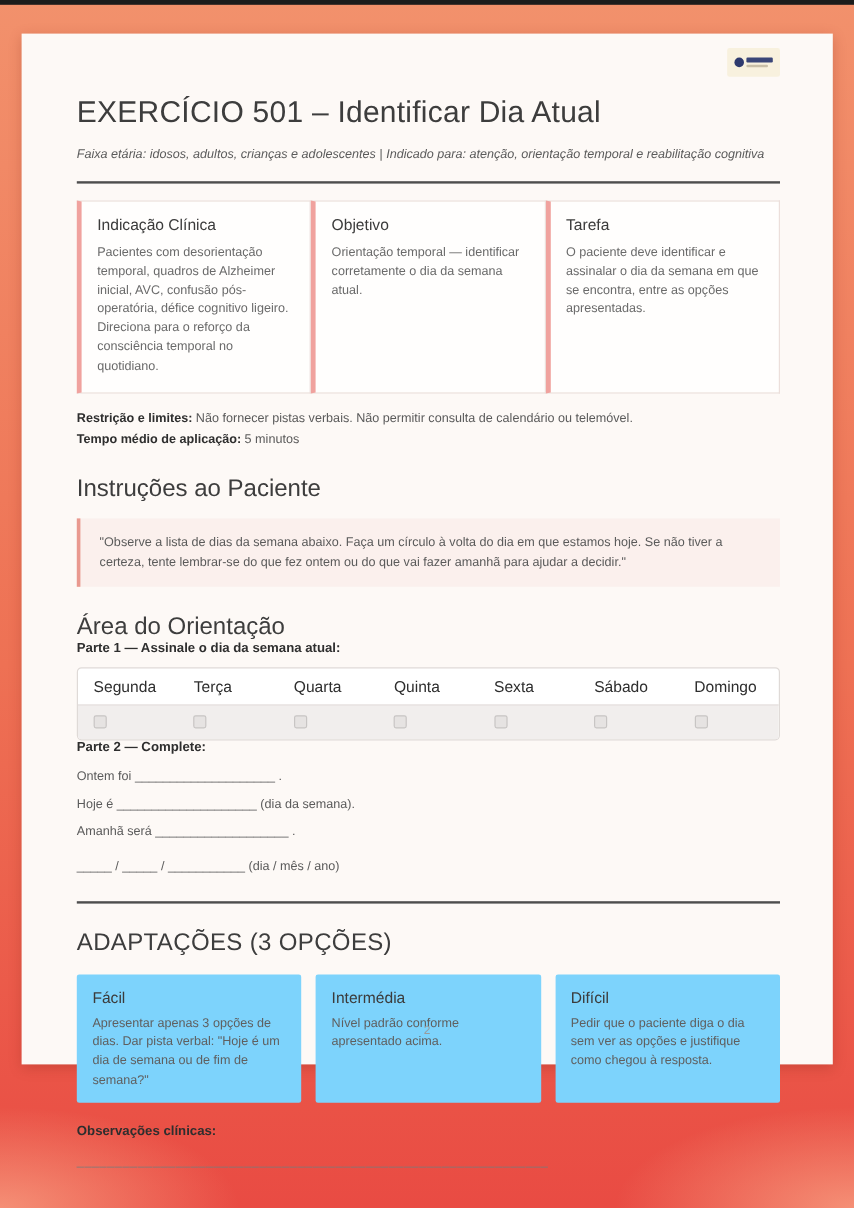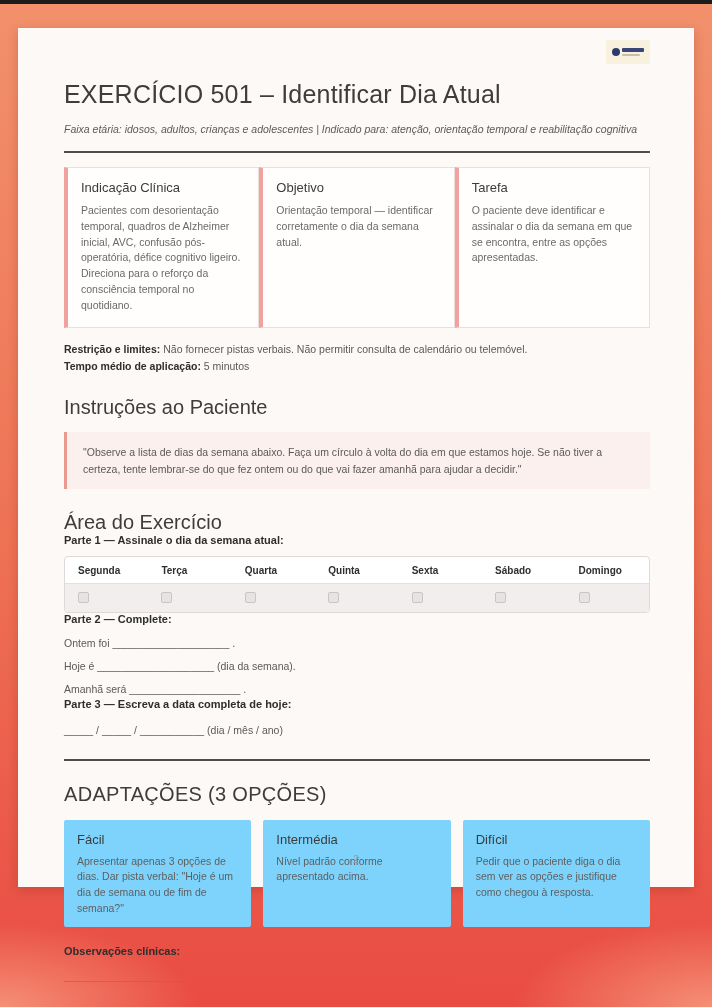--- a/index.html
+++ b/index.html
@@ -42,21 +42,21 @@
   h2{ font-size:20px; font-weight:400; color:#3D3D3D; margin-top:22px; }
   h2.upper{ letter-spacing:.3px; }
 
   .quote{ margin-top:13px; background:#FBF0ED; border-left:3px solid #E9998F;
           padding:12px 16px; font-size:10.5px; color:#5a5a5a; line-height:1.6; }
 
   .part-label{ margin-top:0; font-size:11px; font-weight:700; color:#2E2E2E; }
 
   .days-table{ margin-top:10px; border:1px solid #DFDAD7; border-radius:4px; overflow:hidden; background:#fff; }
   .days-head{ display:flex; }
-  .days-head .cell{ flex:1; padding:8px 0 7px 13px; font-size:10px; font-weight:700; color:#2E2E2E; }
+  .days-head .cell{ flex:1; padding:8px 0 7px 13px; font-size:13px; font-weight:400; color:#2E2E2E; }
   .days-body{ display:flex; background:#F1EEED; border-top:1px solid #E4E0DE; }
   .days-body .cell{ flex:1; padding:8px 0 9px 13px; }
   .checkbox{ width:11px; height:11px; background:#E6E3E2; border:1px solid #C8C5C4; border-radius:2px; }
 
   .fill-line{ margin-top:6px; font-size:10.5px; color:#5a5a5a; line-height:1.6; }
   .fill-group{ margin-top:10px; }
 
   .cards{ display:flex; gap:12px; margin-top:14px; }
   .card{ flex:1; background:#7dd3fc; border-radius:2px; padding:12px 13px 10px 13px; min-height:82px; }
   .card h3{ font-size:13px; font-weight:500; color:#3B3B3B; margin-bottom:7px; }
@@ -103,21 +103,21 @@
   </div>
 
   <div class="meta">
     <div><b>Restrição e limites:</b><span> Não fornecer pistas verbais. Não permitir consulta de calendário ou telemóvel.</span></div>
     <div><b>Tempo médio de aplicação:</b><span> 5 minutos</span></div>
   </div>
 
   <h2>Instruções ao Paciente</h2>
   <div class="quote">"Observe a lista de dias da semana abaixo. Faça um círculo à volta do dia em que estamos hoje. Se não tiver a certeza, tente lembrar-se do que fez ontem ou do que vai fazer amanhã para ajudar a decidir."</div>
 
-  <h2>Área do Exercício</h2>
+  <h2>Área do Orientação</h2>
 
   <div class="part-label">Parte 1 — Assinale o dia da semana atual:</div>
   <div class="days-table">
     <div class="days-head">
       <div class="cell">Segunda</div>
       <div class="cell">Terça</div>
       <div class="cell">Quarta</div>
       <div class="cell">Quinta</div>
       <div class="cell">Sexta</div>
       <div class="cell">Sábado</div>
@@ -148,21 +148,20 @@
     </div>
   </div>
 
   <div class="part-label">Parte 2 — Complete:</div>
   <div class="fill-group">
     <div class="fill-line">Ontem foi ____________________ .</div>
     <div class="fill-line">Hoje é ____________________ (dia da semana).</div>
     <div class="fill-line">Amanhã será ___________________ .</div>
   </div>
 
-  <div class="part-label">Parte 3 — Escreva a data completa de hoje:</div>
   <div class="fill-line" style="margin-top:12px">_____ / _____ / ___________ (dia / mês / ano)</div>
 
   <hr class="rule" style="margin-top:20px">
 
   <h2 class="upper">ADAPTAÇÕES (3 OPÇÕES)</h2>
 
   <div class="cards">
     <div class="card">
       <h3>Fácil</h3>
       <p>Apresentar apenas 3 opções de dias. Dar pista verbal: "Hoje é um dia de semana ou de fim de semana?"</p>

